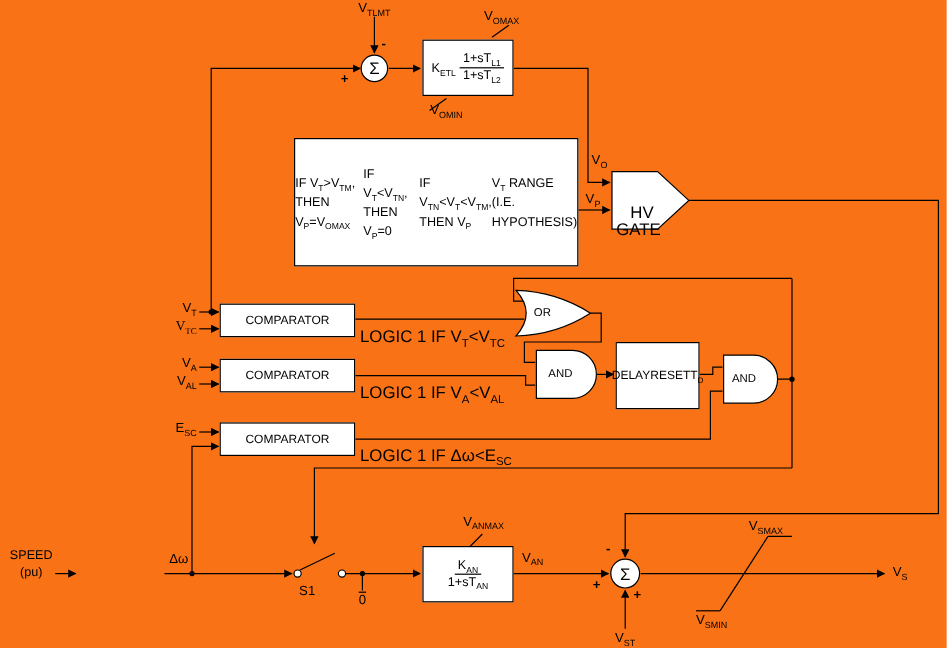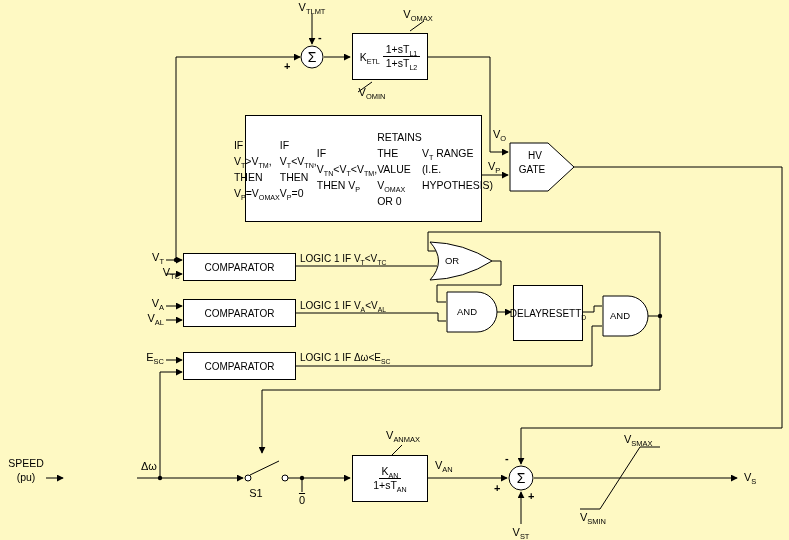--- a/index.html
+++ b/index.html
@@ -1,20 +1,20 @@
 <!DOCTYPE html>
 <html><head>
 <meta charset="utf-8">
 <style>
   html,body{margin:0;padding:0;background:#fff;}
-  .stage{position:relative;width:789px;height:540px;background:#fef9c3;overflow:hidden;
+  .stage{position:relative;width:789px;height:540px;background:#f97316;overflow:hidden;
          font-family:"Liberation Sans",sans-serif;color:#000;}
   .stage svg{position:absolute;left:0;top:0;}
   .lbl{position:absolute;font-size:11px;line-height:1.1;white-space:nowrap;}
-  .sm{font-size:10px;}
+  .sm{font-size:14px;margin-top:20px;}
   .tc{text-align:center;}
   .tr{text-align:right;}
   sub{font-size:68%;line-height:0;}
   .box{position:absolute;border:1px solid #000;background:#fff;display:flex;
        align-items:center;justify-content:center;font-size:10.5px;box-sizing:border-box;}
   .col{}
   .frac{display:inline-flex;flex-direction:column;align-items:center;line-height:1.2;font-size:10.5px;}
   .frac .num{border-bottom:1px solid #000;padding:0 3px;}
   .frac .den{padding:0 3px;}
   .gatelbl{position:absolute;font-size:9.5px;text-align:center;}
@@ -108,35 +108,34 @@
       <span class="den">1+sT<sub>L2</sub></span>
     </span>
   </div>
   <div class="lbl tc" style="left:390px;top:8px;width:56px;">V<sub>OMAX</sub></div>
   <div class="lbl tc" style="left:344px;top:86px;width:56px;">V<sub>OMIN</sub></div>
 
   <div class="box col" style="left:245px;top:115px;width:237px;height:107px;line-height:16px;font-size:10.5px;">
     <span>IF V<sub>T</sub>&gt;V<sub>TM</sub>, THEN V<sub>P</sub>=V<sub>OMAX</sub></span>
     <span>IF V<sub>T</sub>&lt;V<sub>TN</sub>, THEN V<sub>P</sub>=0</span>
     <span>IF V<sub>TN</sub>&lt;V<sub>T</sub>&lt;V<sub>TM</sub>, THEN V<sub>P</sub></span>
-    <span>RETAINS THE VALUE V<sub>OMAX</sub> OR 0</span>
     <span>V<sub>T</sub> RANGE (I.E. HYPOTHESIS)</span>
   </div>
 
   <div class="lbl" style="left:493px;top:128px;">V<sub>O</sub></div>
   <div class="lbl" style="left:488px;top:160px;">V<sub>P</sub></div>
   <div class="lbl tc sm" style="left:510px;top:150px;width:50px;">HV</div>
   <div class="lbl tc sm" style="left:508px;top:164px;width:48px;">GATE</div>
 
   <div class="box" style="left:183px;top:253px;width:113px;height:28px;font-size:10px;">COMPARATOR</div>
   <div class="box" style="left:183px;top:299px;width:113px;height:28px;font-size:10px;">COMPARATOR</div>
   <div class="box" style="left:183px;top:352px;width:113px;height:28px;font-size:10px;">COMPARATOR</div>
 
   <div class="lbl tr" style="left:136px;top:251px;width:28px;">V<sub>T</sub></div>
-  <div class="lbl tr" style="left:148px;top:266px;width:32px;">V<sub>TC</sub></div>
+  <div class="lbl tr" style="left:132px;top:266px;width:32px;font-family:Liberation Serif, serif;">V<sub>TC</sub></div>
   <div class="lbl tr" style="left:136px;top:297px;width:28px;">V<sub>A</sub></div>
   <div class="lbl tr" style="left:132px;top:312px;width:32px;">V<sub>AL</sub></div>
   <div class="lbl tr" style="left:130px;top:351px;width:34px;">E<sub>SC</sub></div>
 
   <div class="lbl sm" style="left:300px;top:253px;">LOGIC 1 IF V<sub>T</sub>&lt;V<sub>TC</sub></div>
   <div class="lbl sm" style="left:300px;top:300px;">LOGIC 1 IF V<sub>A</sub>&lt;V<sub>AL</sub></div>
   <div class="lbl sm" style="left:300px;top:352px;">LOGIC 1 IF Δω&lt;E<sub>SC</sub></div>
 
   <div class="gatelbl" style="left:437px;top:255px;width:30px;">OR</div>
   <div class="gatelbl" style="left:448px;top:306px;width:38px;">AND</div>

